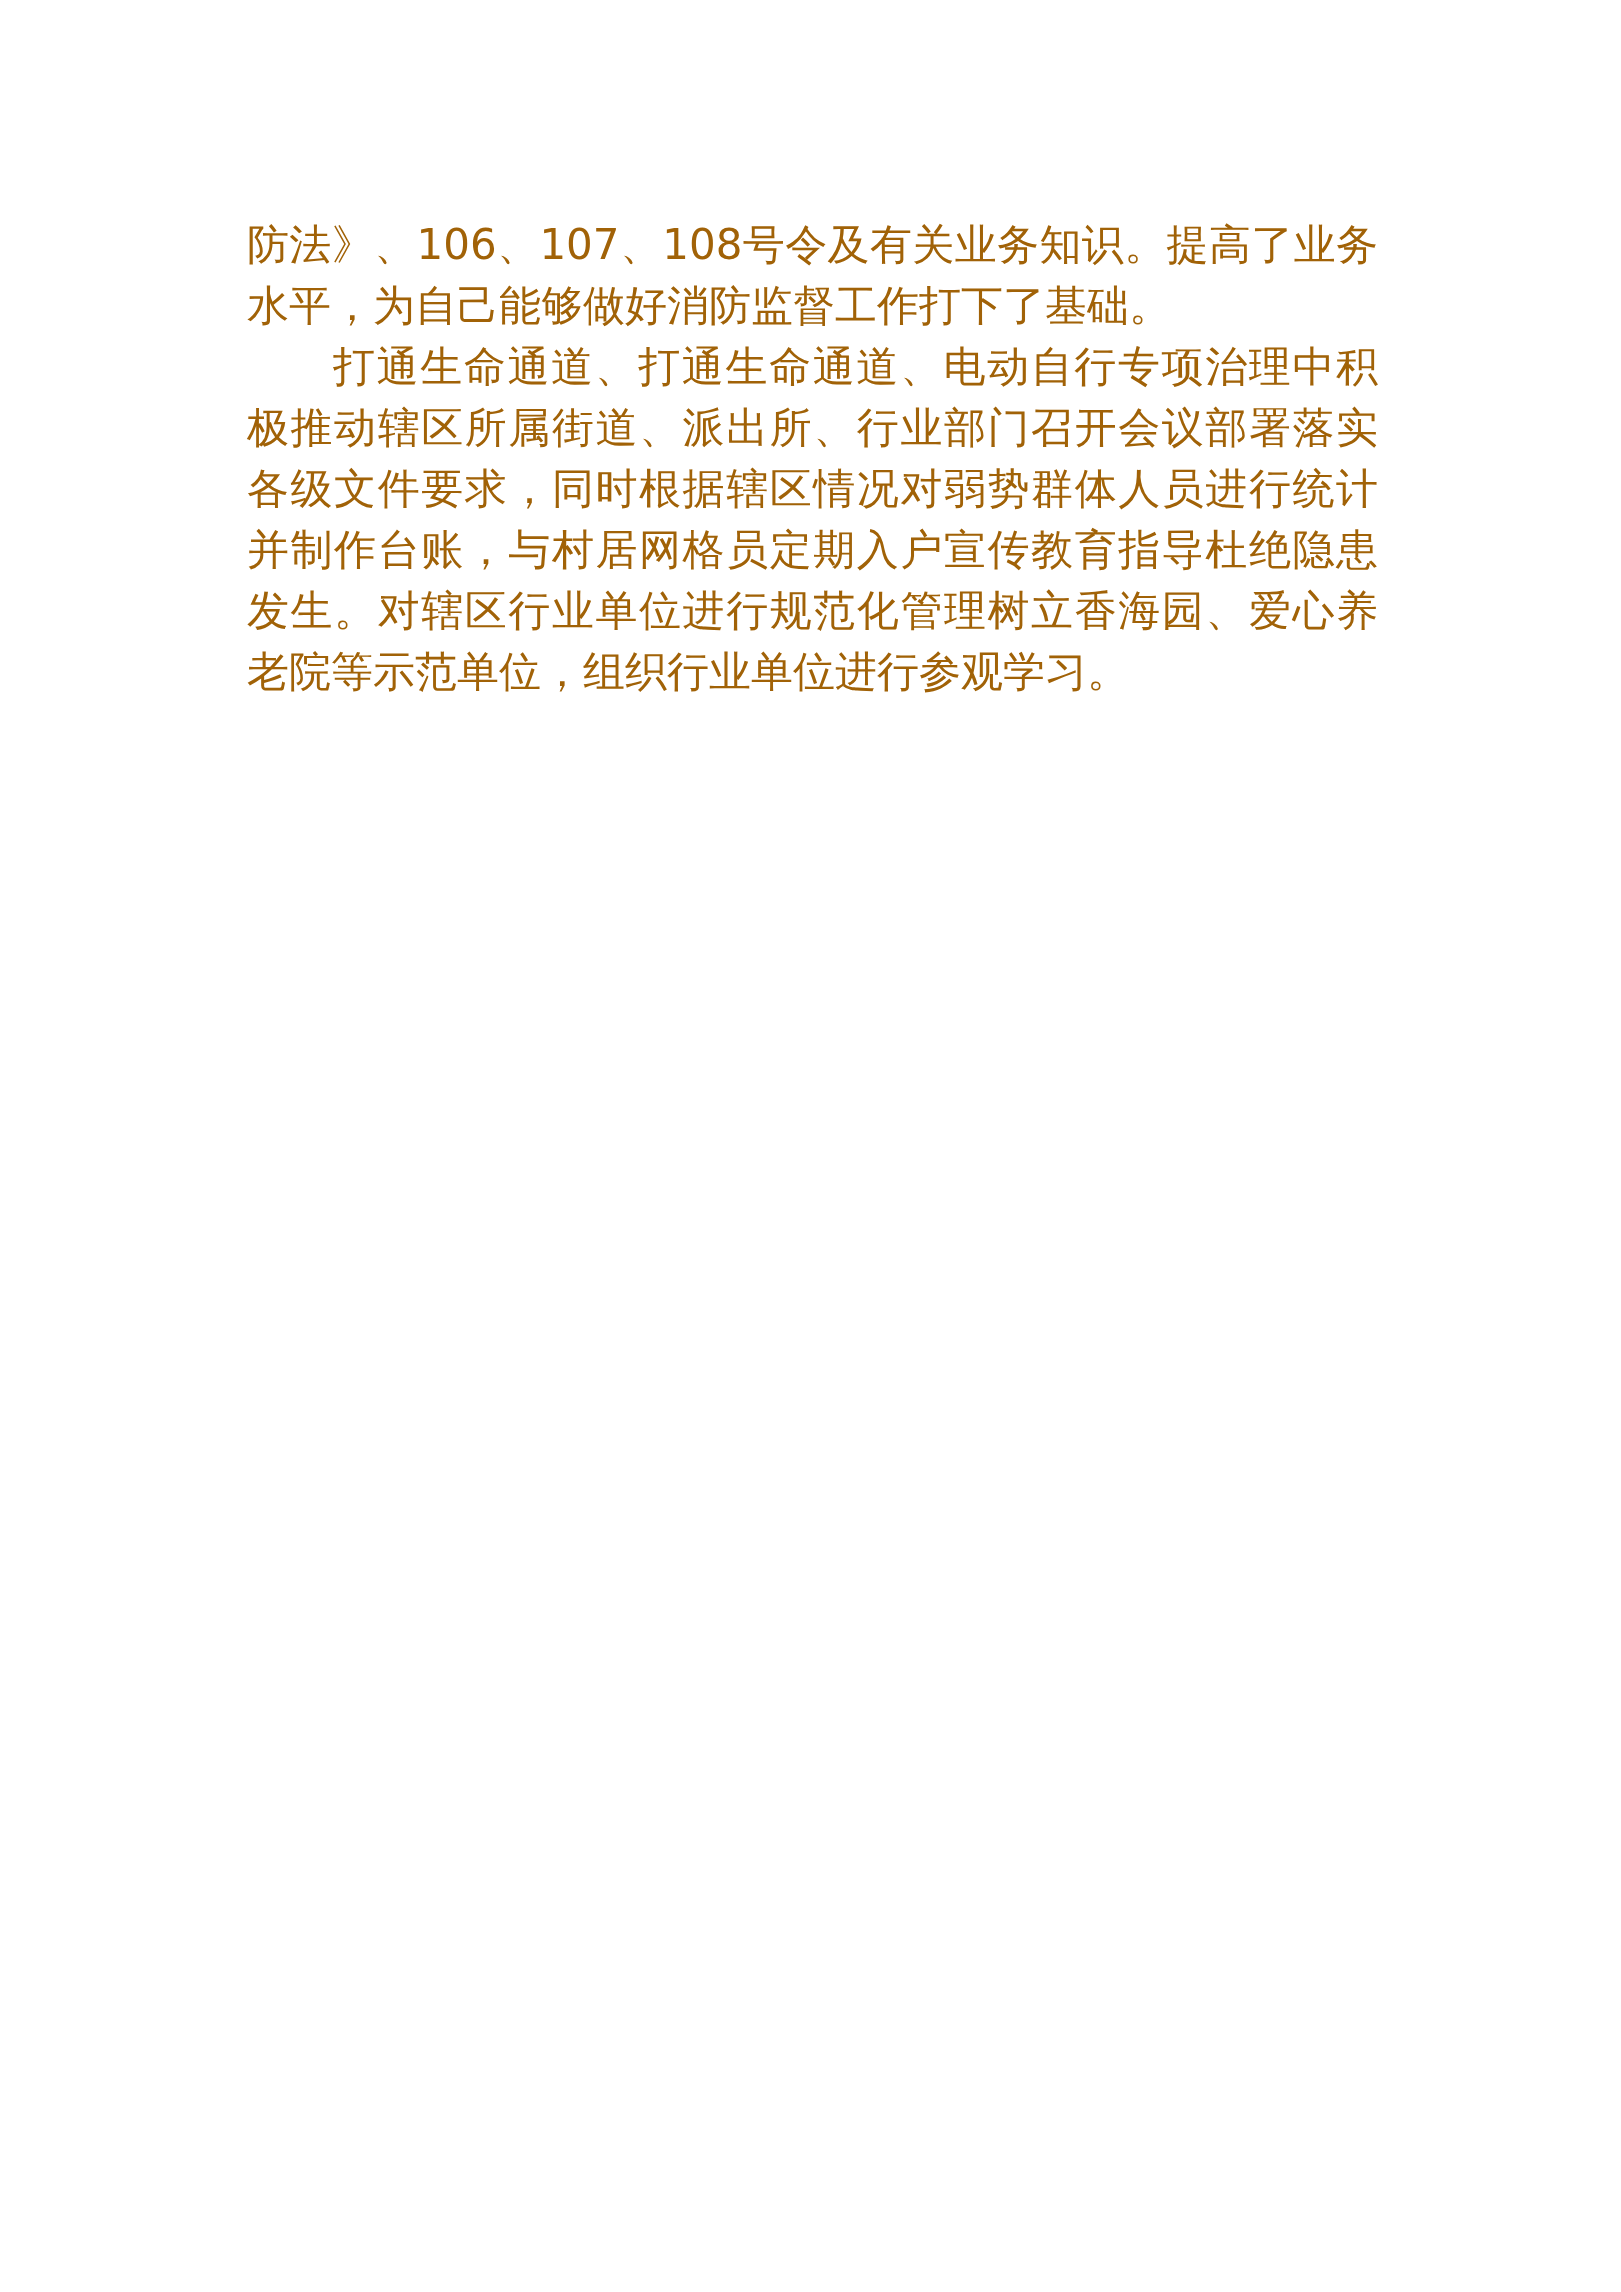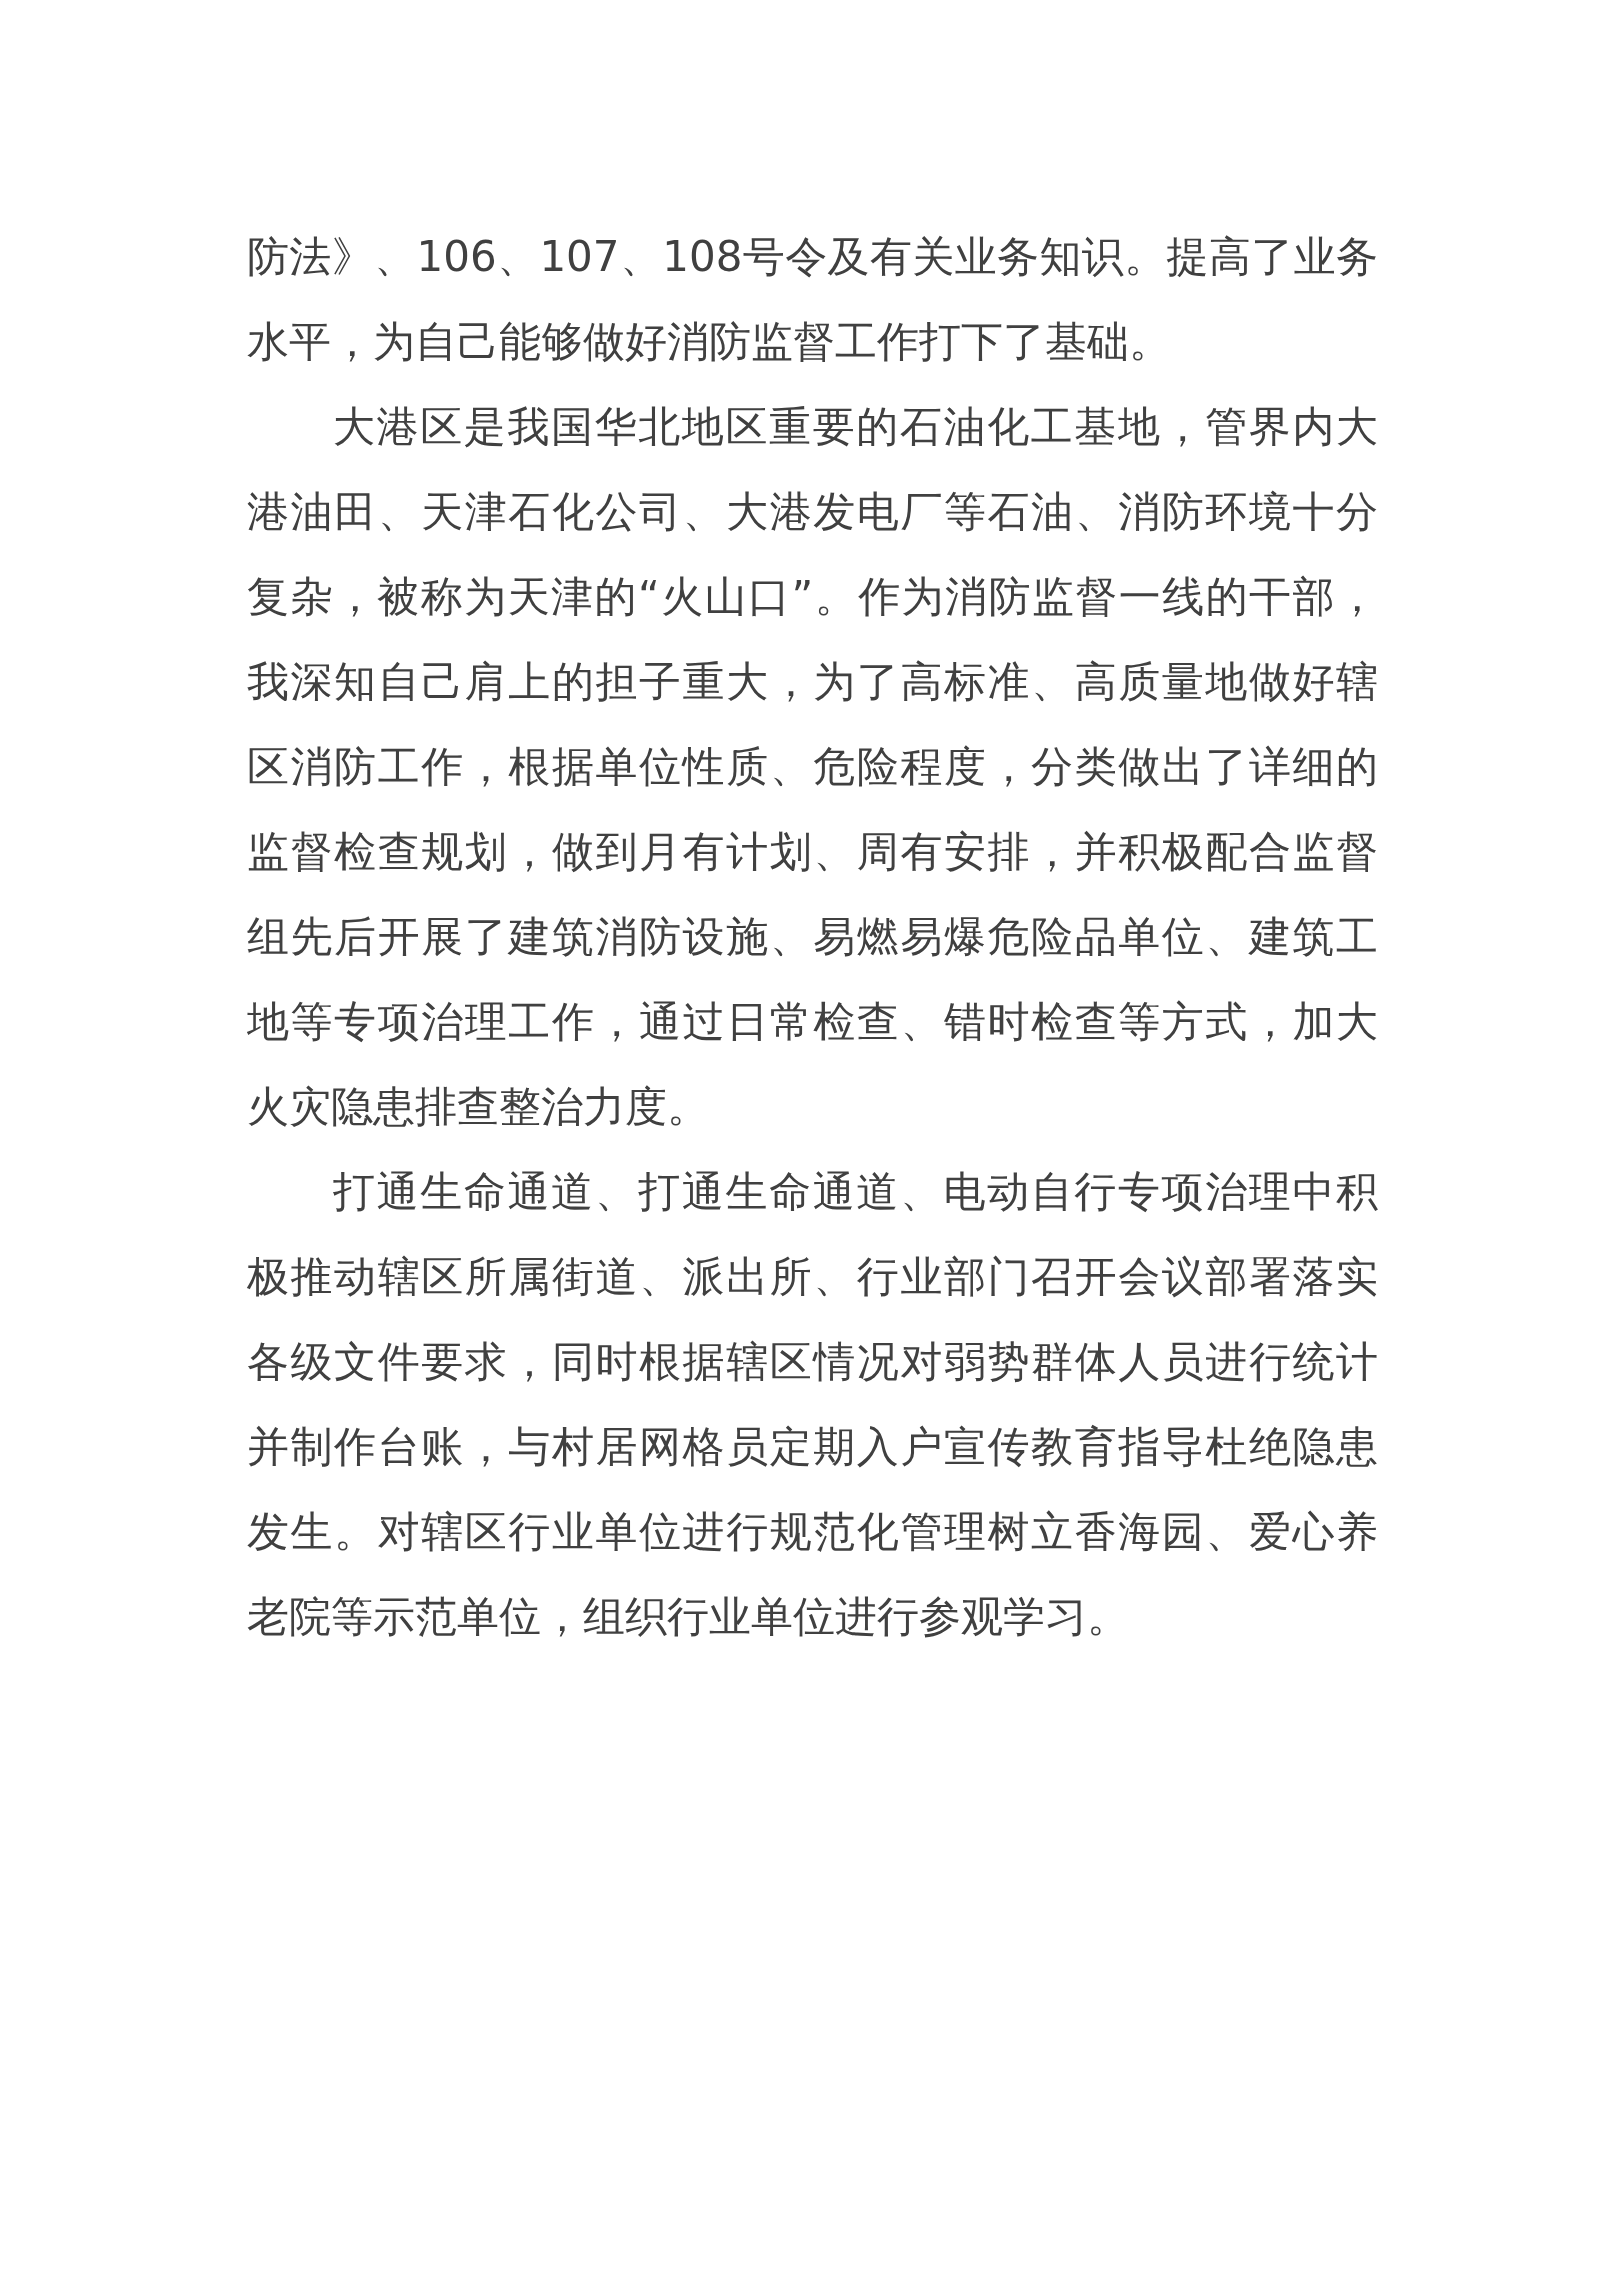--- a/index.html
+++ b/index.html
@@ -13,36 +13,35 @@
       position: relative;
       overflow: hidden;
     }
     .page {
       position: absolute;
       left: 247px;
       top: 214px;
       width: 1131px;
       font-family: "DejaVu Sans", "Liberation Sans", sans-serif;
       font-size: 42px;
-      line-height: 85px;
-      color: #404040;
+      line-height: 61px;
+      color: #a16207;
     }
     .para {
       margin: 0;
       padding: 0;
       text-align: justify;
       text-justify: inter-character;
       word-break: break-all;
       line-break: anywhere;
     }
     .para.indent {
       text-indent: 86px;
     }
   </style>
 </head>
 <body>
 
 <div class="page">
   <p class="para">防法》、106、107、108号令及有关业务知识。提高了业务水平，为自己能够做好消防监督工作打下了基础。</p>
-  <p class="para indent">大港区是我国华北地区重要的石油化工基地，管界内大港油田、天津石化公司、大港发电厂等石油、消防环境十分复杂，被称为天津的“火山口”。作为消防监督一线的干部，我深知自己肩上的担子重大，为了高标准、高质量地做好辖区消防工作，根据单位性质、危险程度，分类做出了详细的监督检查规划，做到月有计划、周有安排，并积极配合监督组先后开展了建筑消防设施、易燃易爆危险品单位、建筑工地等专项治理工作，通过日常检查、错时检查等方式，加大火灾隐患排查整治力度。</p>
   <p class="para indent">打通生命通道、打通生命通道、电动自行专项治理中积极推动辖区所属街道、派出所、行业部门召开会议部署落实各级文件要求，同时根据辖区情况对弱势群体人员进行统计并制作台账，与村居网格员定期入户宣传教育指导杜绝隐患发生。对辖区行业单位进行规范化管理树立香海园、爱心养老院等示范单位，组织行业单位进行参观学习。</p>
 </div>
 
 
 </body></html>

